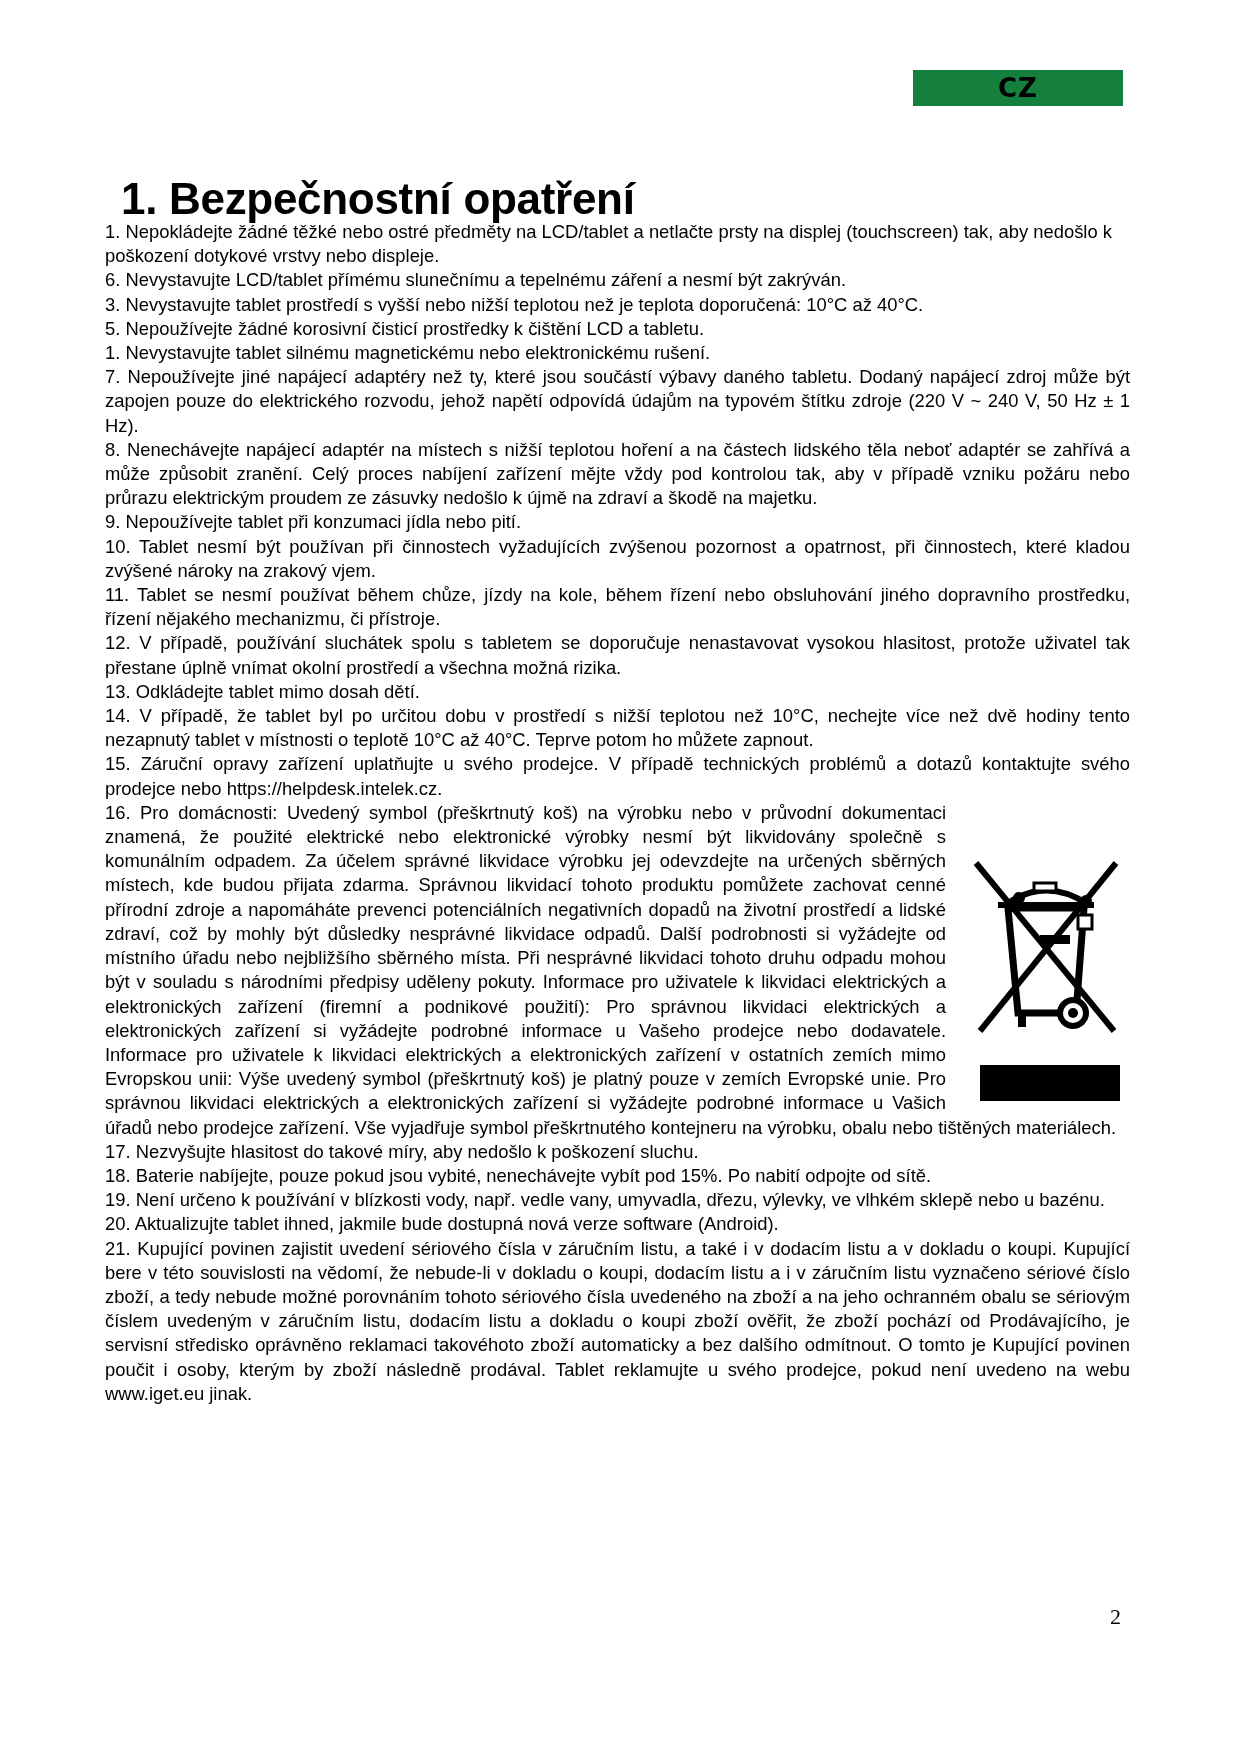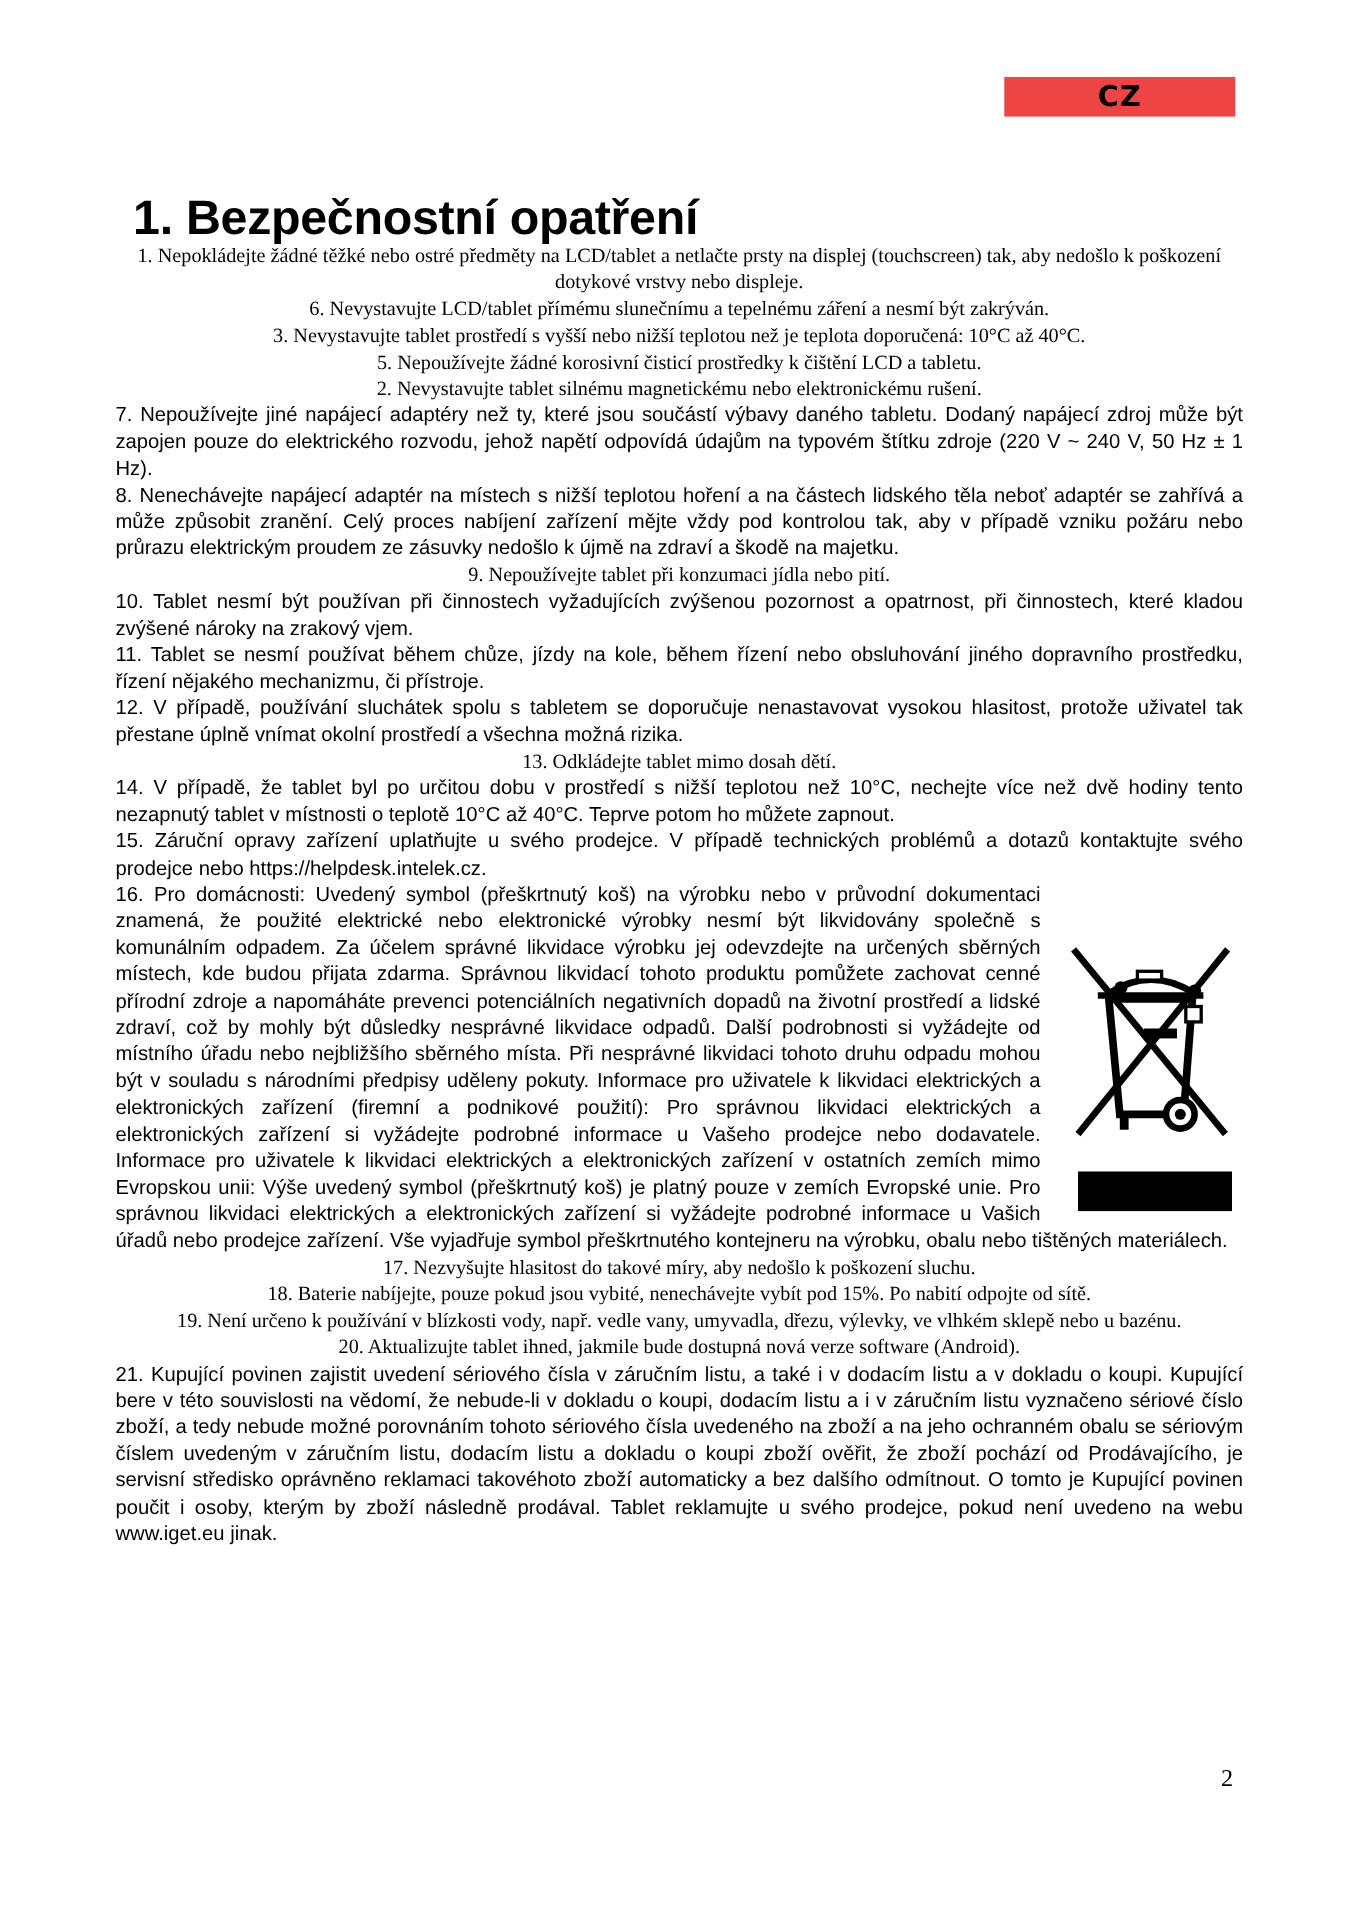--- a/index.html
+++ b/index.html
@@ -1,45 +1,45 @@
 <!DOCTYPE html>
 <html><head>
 <meta charset="utf-8">
 <style>
   html, body { margin: 0; padding: 0; background: #ffffff; }
   body { width: 1241px; height: 1755px; position: relative; overflow: hidden;
          font-family: "Liberation Sans", sans-serif; color: #000; }
   .lang-tag { position: absolute; left: 913px; top: 70px; width: 210px; height: 36px;
-              background: #ef4444; font-weight: bold; font-size: 26px; text-align: center;
+              background: #15803d; font-weight: bold; font-size: 26px; text-align: center;
               line-height: 36px; letter-spacing: 1px; font-family: "DejaVu Sans", sans-serif; }
   .title { position: absolute; left: 105px; top: 158px; font-size: 44px; font-weight: bold;
            margin: 16px; font-family: "Liberation Sans", sans-serif; letter-spacing: -0.3px; }
   .content { position: absolute; left: 105px; top: 220px; width: 1025px;
              font-size: 18.4px; line-height: 24.2px; }
   .content p { margin: 0; text-align: justify; }
-  .content p.left { text-align: center; font-family: Liberation Serif, serif; }
+  .content p.left { text-align: left; }
   .bold { font-weight: normal; }
   .weee { float: right; width: 160px; margin: 8px 4px 0 20px; }
   .weee svg { display: block; }
   .page-num { position: absolute; left: 1110px; top: 1604px; font-size: 22px;
               font-family: "Liberation Serif", serif; }
 </style>
 </head>
 <body>
 
 <div class="lang-tag">CZ</div>
 
 <h1 class="title">1. Bezpečnostní opatření</h1>
 
 <div class="content">
   <p class="left">1. Nepokládejte žádné těžké nebo ostré předměty na LCD/tablet a netlačte prsty na displej (touchscreen) tak, aby nedošlo k poškození dotykové vrstvy nebo displeje.</p>
   <p class="left">6. Nevystavujte LCD/tablet přímému slunečnímu a tepelnému záření a nesmí být zakrýván.</p>
   <p class="left">3. Nevystavujte tablet prostředí s vyšší nebo nižší teplotou než je teplota doporučená: 10°C až 40°C.</p>
   <p class="left">5. Nepoužívejte žádné korosivní čisticí prostředky k čištění LCD a tabletu.</p>
-  <p class="left">2. Nevystavujte tablet silnému magnetickému nebo elektronickému rušení.</p>
+  <p class="left">1. Nevystavujte tablet silnému magnetickému nebo elektronickému rušení.</p>
   <p>7. Nepoužívejte jiné napájecí adaptéry než ty, které jsou součástí výbavy daného tabletu. Dodaný napájecí zdroj může být zapojen pouze do elektrického rozvodu, jehož napětí odpovídá údajům na typovém štítku zdroje (220 V ~ 240 V, 50 Hz ± 1 Hz).</p>
   <p>8. Nenechávejte napájecí adaptér na místech s nižší teplotou hoření a na částech lidského těla neboť adaptér se zahřívá a může způsobit zranění. Celý proces nabíjení zařízení mějte vždy pod kontrolou tak, aby v případě vzniku požáru nebo průrazu elektrickým proudem ze zásuvky nedošlo k újmě na zdraví a škodě na majetku.</p>
   <p class="left">9. Nepoužívejte tablet při konzumaci jídla nebo pití.</p>
   <p>10. Tablet nesmí být používan při činnostech vyžadujících zvýšenou pozornost a opatrnost, při činnostech, které kladou zvýšené nároky na zrakový vjem.</p>
   <p>11. Tablet se nesmí používat během chůze, jízdy na kole, během řízení nebo obsluhování jiného dopravního prostředku, řízení nějakého mechanizmu, či přístroje.</p>
   <p>12. V případě, používání sluchátek spolu s tabletem se doporučuje nenastavovat vysokou hlasitost, protože uživatel tak přestane úplně vnímat okolní prostředí a všechna možná rizika.</p>
   <p class="left">13. Odkládejte tablet mimo dosah dětí.</p>
   <p>14. V případě, že tablet byl po určitou dobu v prostředí s nižší teplotou než 10°C, nechejte více než dvě hodiny tento nezapnutý tablet v místnosti o teplotě 10°C až 40°C. Teprve potom ho můžete zapnout.</p>
   <p>15. Záruční opravy zařízení uplatňujte u svého prodejce. V případě technických problémů a dotazů kontaktujte svého prodejce nebo https://helpdesk.intelek.cz.</p>
   <div>

